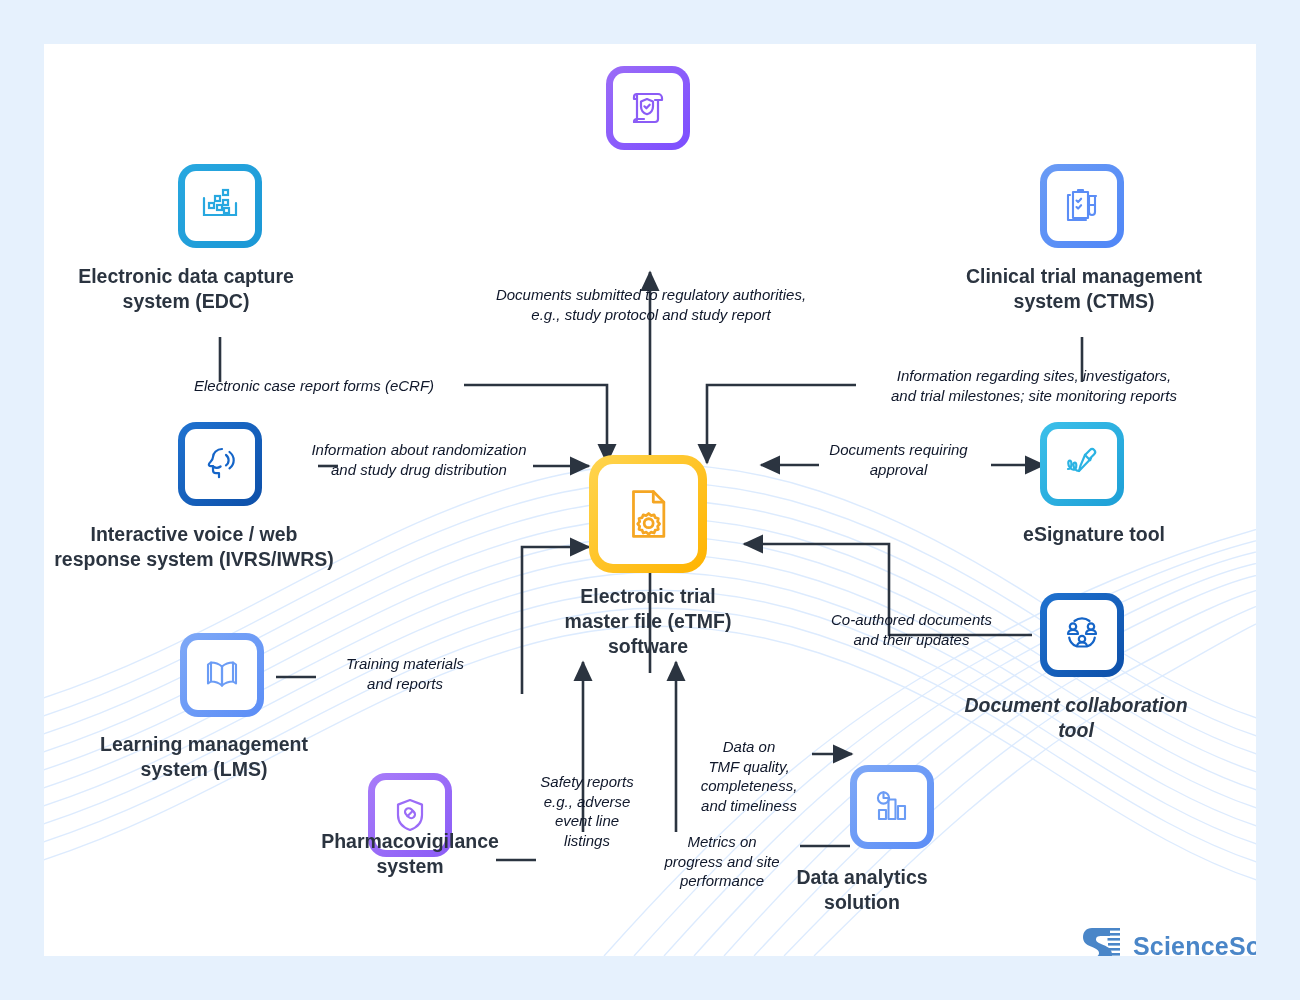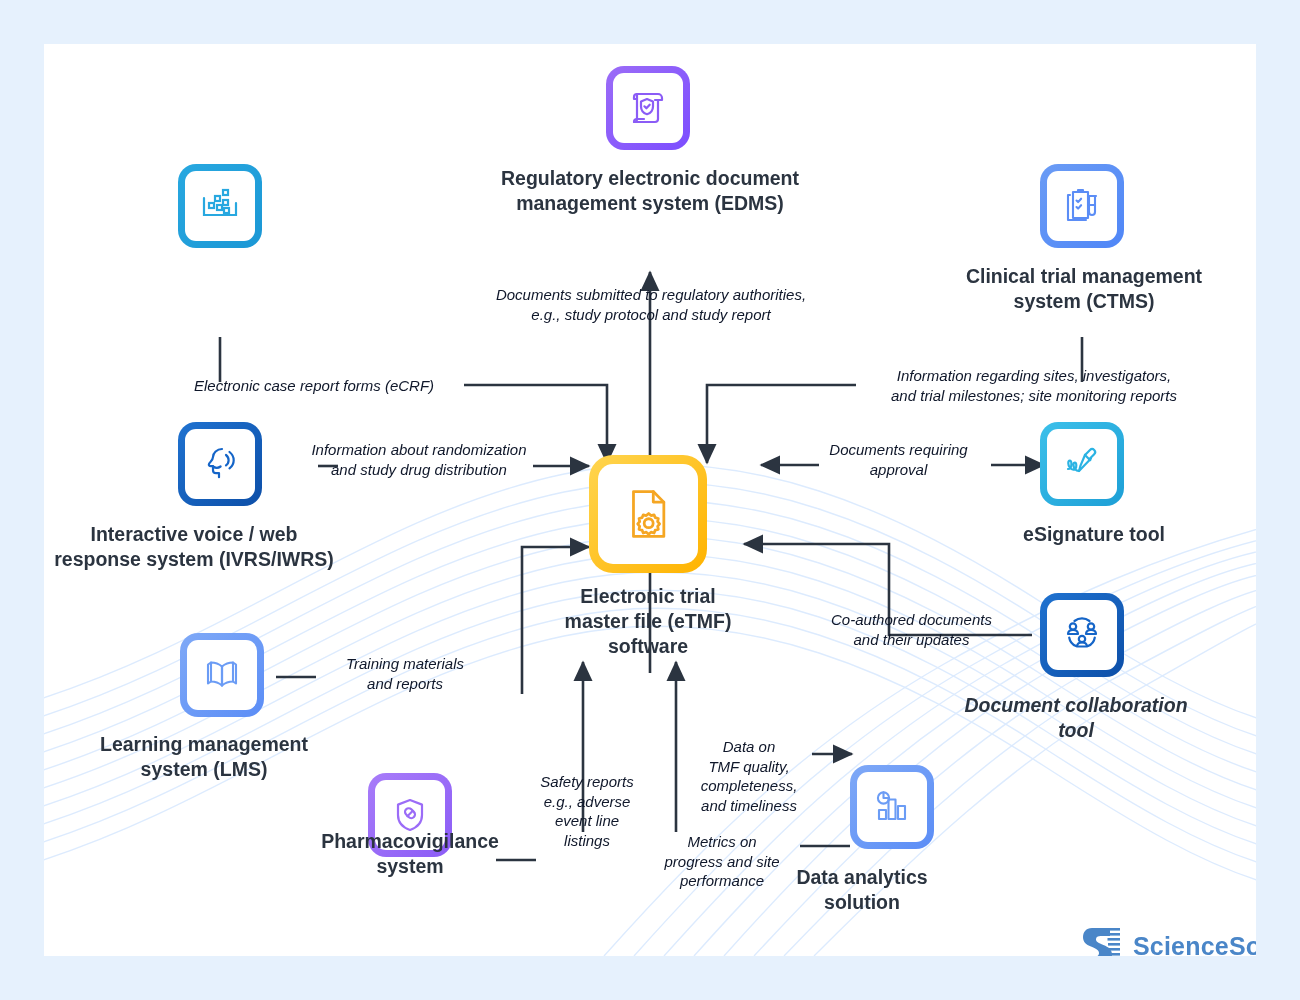--- a/index.html
+++ b/index.html
@@ -129,37 +129,37 @@
           <rect x="28" y="9" width="5" height="5"></rect>
           <rect x="20" y="15" width="5" height="5"></rect>
           <rect x="28" y="19" width="5" height="5"></rect>
           <rect x="14" y="22" width="5" height="5"></rect>
           <rect x="22" y="24" width="5" height="5"></rect>
           <rect x="29" y="27" width="5" height="5"></rect>
         </svg>
       </div>
     </div>
   </div>
+  <div class="node-label" style="left:12px;top:220px;width:260px;">Electronic data capture
+system (EDC)</div>
 
   <div class="node" style="left:562px;top:22px;">
     <div class="tile" style="background:linear-gradient(135deg,#9b6cf7,#7c4dff);">
       <div class="tile-inner">
         <svg width="50" height="50" viewBox="0 0 50 50" fill="none" stroke="#8b5cf6" stroke-width="2.2" stroke-linecap="round" stroke-linejoin="round">
           <path d="M14 11 H35 a4 4 0 0 1 4 4 v2 h-7"></path>
           <path d="M14 11 a3 3 0 0 0 -3 3 v2 h3"></path>
           <path d="M14 11 V36 a3 3 0 0 1 -3 3 h21 a3 3 0 0 0 3 -3 V17"></path>
           <path d="M11 39 a3 3 0 0 1 3 -3 h7"></path>
           <path d="M24 16 l6 2.4 v5 c0 4-2.6 6.6-6 7.8 -3.4-1.2-6-3.8-6-7.8 v-5 z"></path>
           <path d="M21.4 23.3 l2 2 3.3-3.6"></path>
         </svg>
       </div>
     </div>
   </div>
-  <div class="node-label" style="left:416px;top:122px;width:380px;">Regulatory electronic document
-management system (EDMS)</div>
 
   <div class="node" style="left:996px;top:120px;">
     <div class="tile" style="background:linear-gradient(135deg,#6b9cf5,#4f86f7);">
       <div class="tile-inner">
         <svg width="50" height="50" viewBox="0 0 50 50" fill="none" stroke="#5b8df6" stroke-width="2.1" stroke-linecap="round" stroke-linejoin="round">
           <path d="M13 14 h-2 v25 h18"></path>
           <path d="M16 11 h15 v26 H16 z"></path>
           <path d="M21 11 v-2 h5 v2"></path>
           <path d="M19.5 19.5 l1.6 1.6 3-3.4"></path>
           <path d="M19.5 26 l1.6 1.6 3-3.4"></path>

